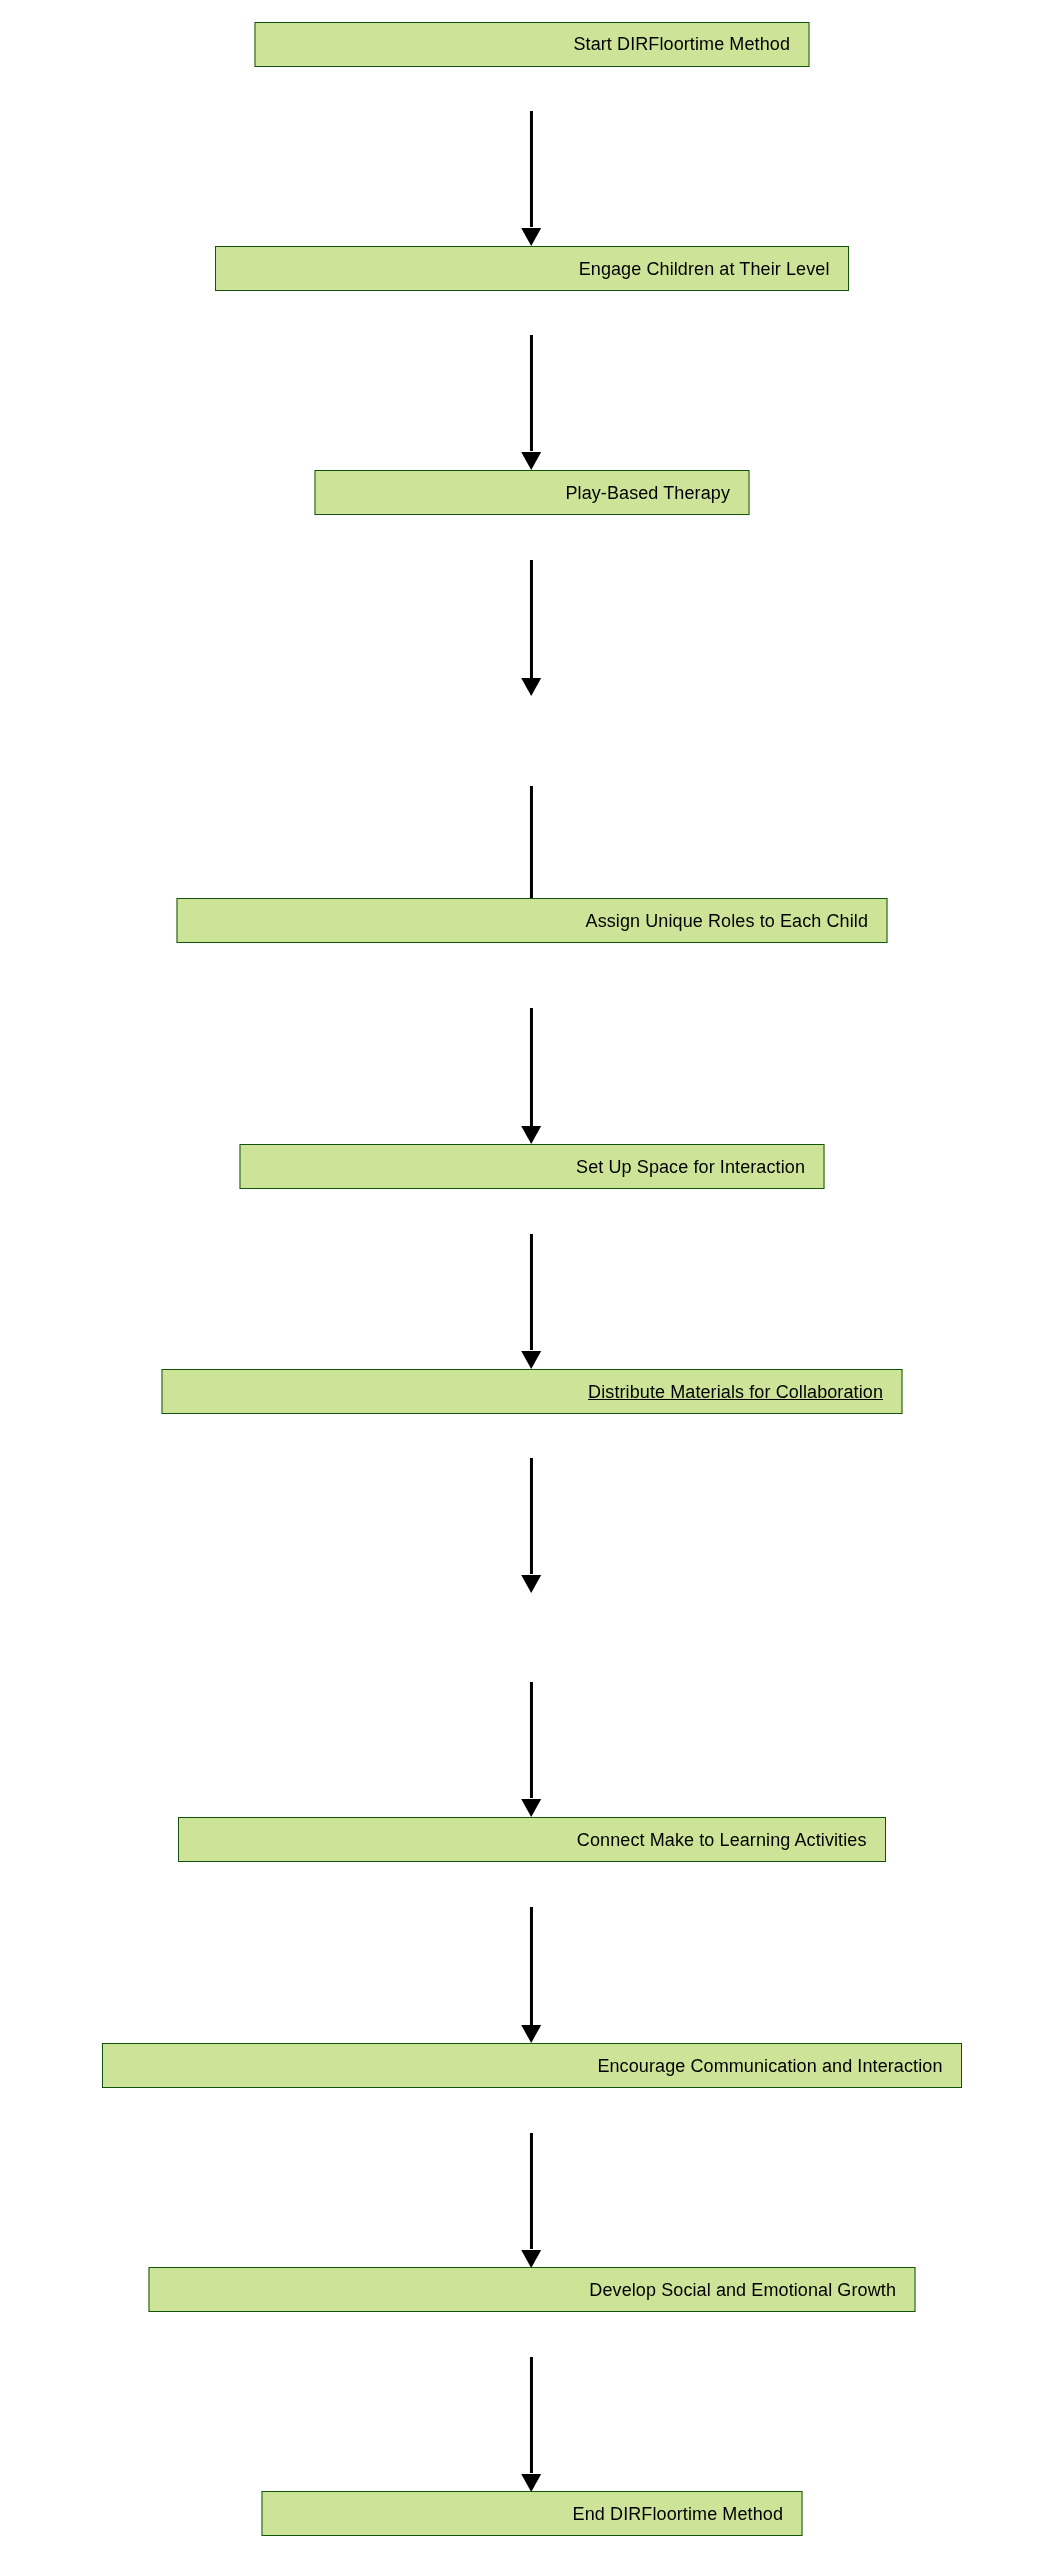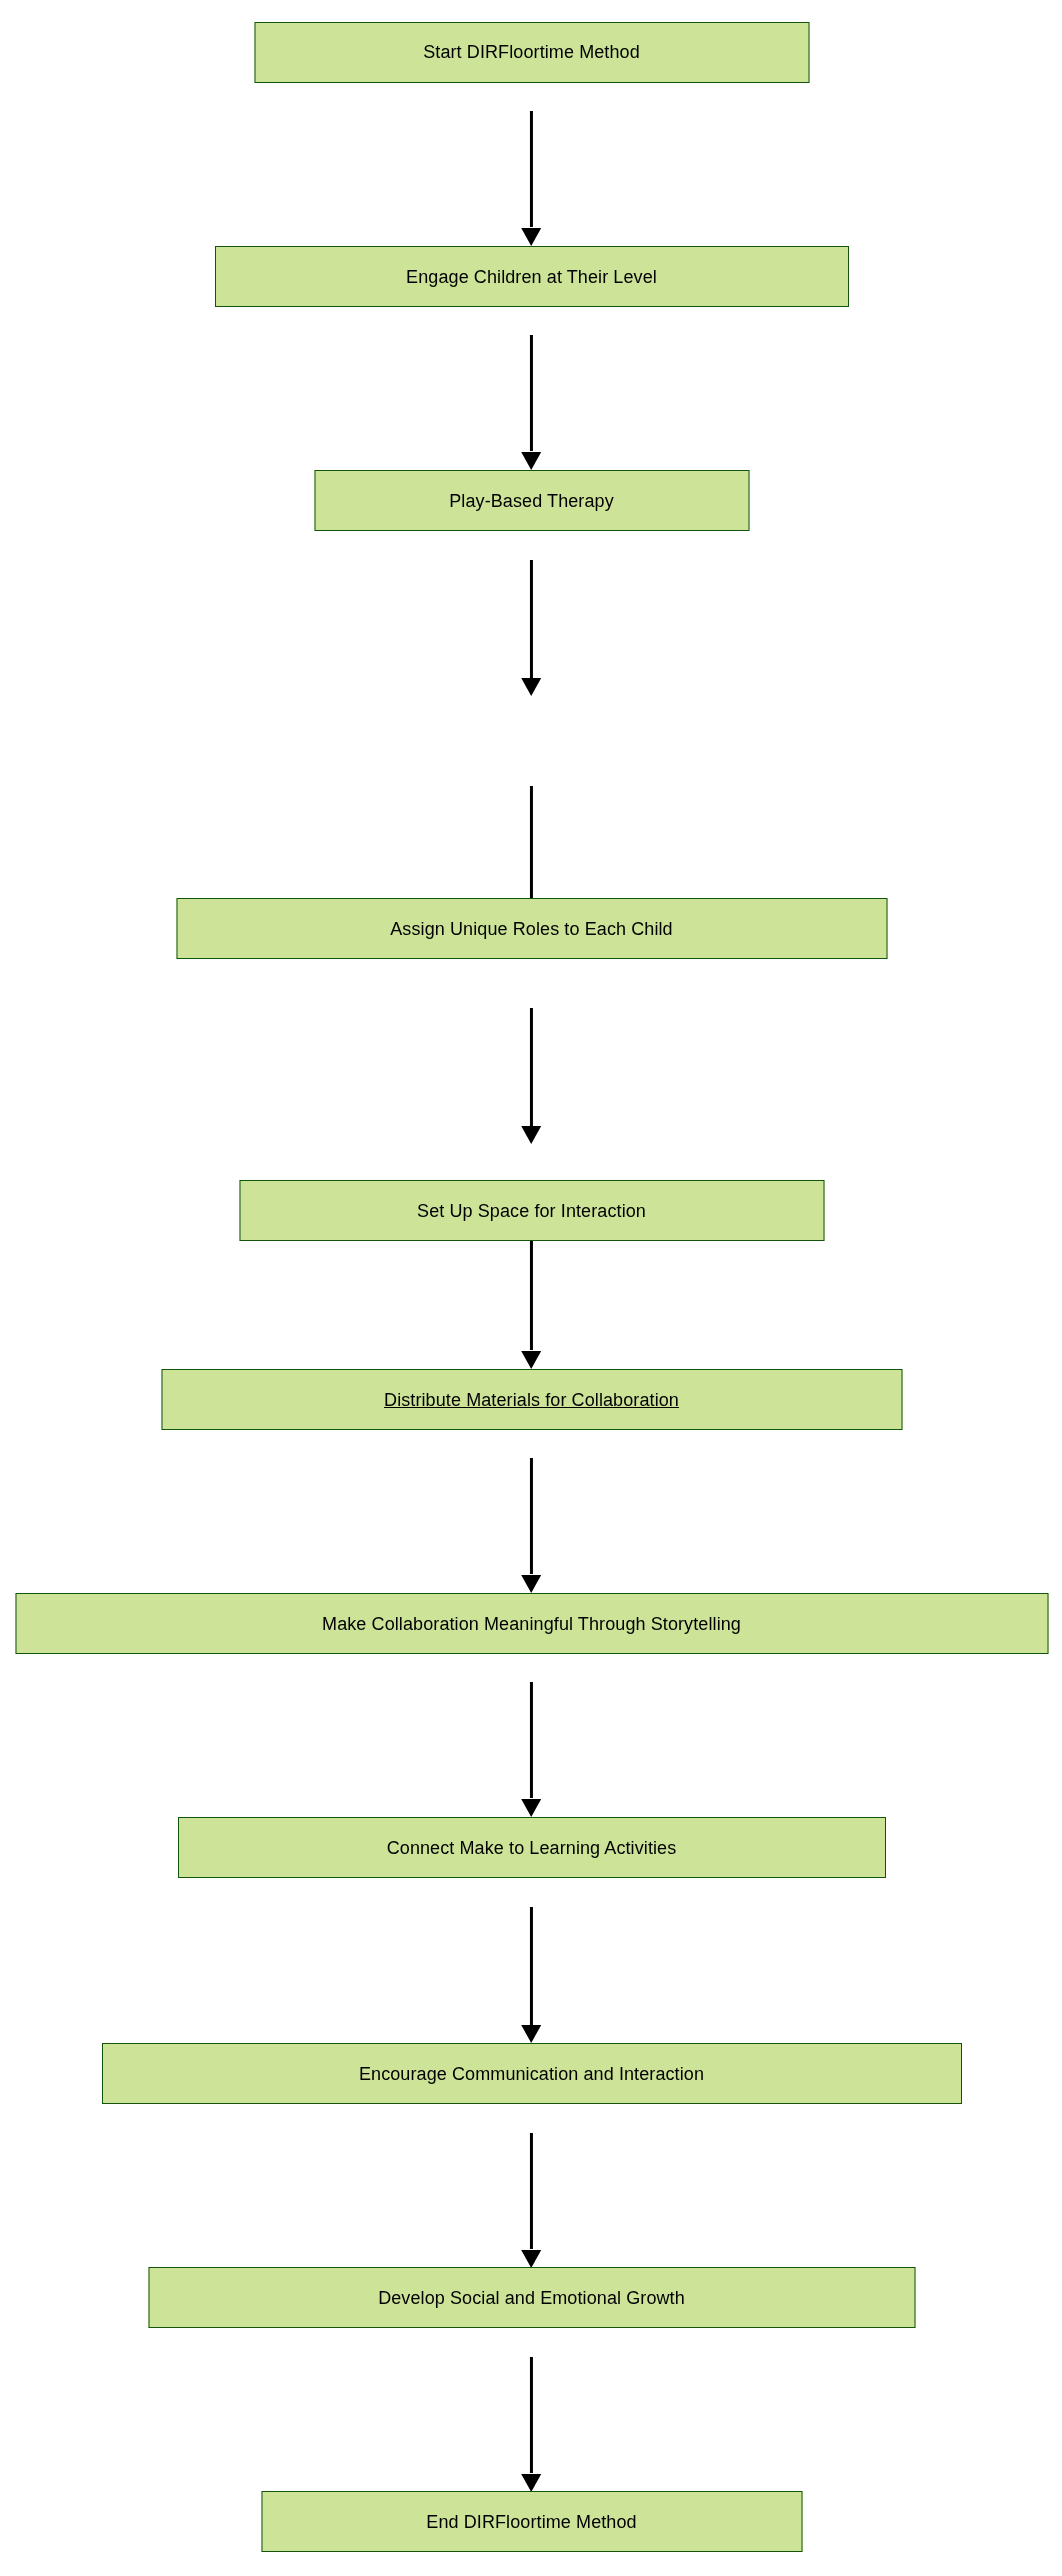--- a/index.html
+++ b/index.html
@@ -22,24 +22,24 @@
     background: #ffffff;
   }
 
   .node {
     position: absolute;
     left: 50%;
     transform: translateX(-50%);
     box-sizing: border-box;
     background: #cde498;
     border: 1.7px solid #13540c;
-    height: 61px;
+    height: 45px;
     display: flex;
     align-items: center;
-    justify-content: center;
+    justify-content: flex-end;
     padding: 0 18px;
     white-space: nowrap;
   }
 
   .node-label {
     font-family: "Liberation Sans", sans-serif;
     font-size: 18px;
     line-height: 1;
     color: #000000;
     letter-spacing: 0.1px;
@@ -125,28 +125,25 @@
     </div>
     <div class="node" style="top: 470px; width: 435px;">
       <span class="node-label">Play-Based Therapy</span>
     </div>
     <div class="node" style="top: 246px; width: 634px;">
       <span class="node-label">Engage Children at Their Level</span>
     </div>
     <div class="node" style="top: 898px; width: 711px;">
       <span class="node-label">Assign Unique Roles to Each Child</span>
     </div>
-    <div class="node" style="top: 1144px; width: 585px; margin-top: 36px;">
+    <div class="node" style="top: 1144px; width: 585px;">
       <span class="node-label">Set Up Space for Interaction</span>
     </div>
     <div class="node" style="top: 1369px; width: 741px; text-decoration: underline;">
       <span class="node-label">Distribute Materials for Collaboration</span>
-    </div>
-    <div class="node" style="top: 1593px; width: 1033px;">
-      <span class="node-label">Make Collaboration Meaningful Through Storytelling</span>
     </div>
     <div class="node" style="top: 1817px; width: 708px;">
       <span class="node-label">Connect Make to Learning Activities</span>
     </div>
     <div class="node" style="top: 2267px; width: 767px;">
       <span class="node-label">Develop Social and Emotional Growth</span>
     </div>
     <div class="node" style="top: 2043px; width: 860px;">
       <span class="node-label">Encourage Communication and Interaction</span>
     </div>

